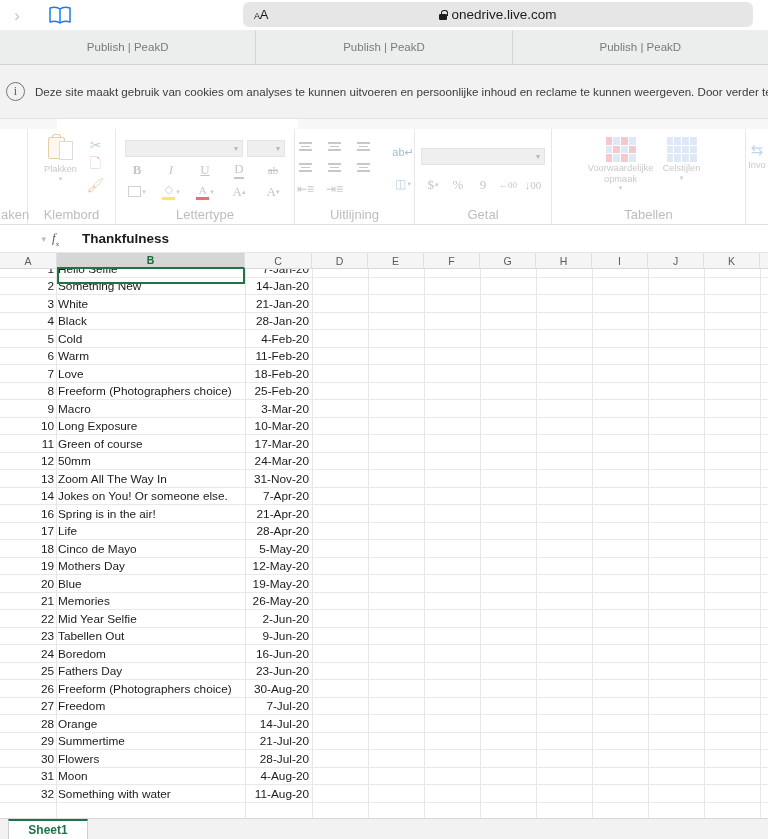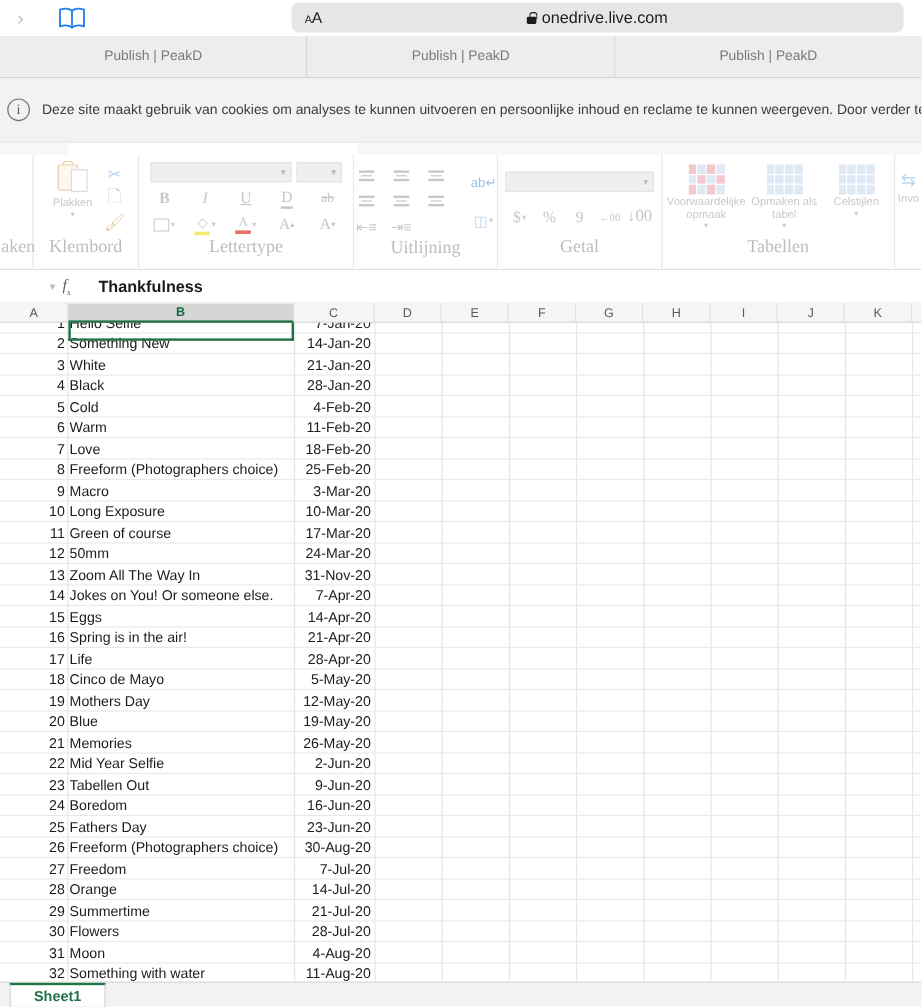--- a/index.html
+++ b/index.html
@@ -82,21 +82,21 @@
   .ribbon-tabhint {
     position: absolute; left: 57px; top: 0; width: 241px; height: 10px; background: #ffffff;
   }
   .rgroups { position: absolute; left: 0; top: 10px; height: 96px; width: 768px; display: flex; }
   .rgroup {
     position: relative; height: 96px; border-right: 1px solid #e8e8e8;
     display: flex; flex-direction: column; justify-content: space-between; padding: 4px 0 0 0;
   }
   .rgroup:last-child { border-right: none; }
   .rgroup-label {
-    text-align: center; font-size: 15px; color: #bdbdbd; padding-bottom: 10px; font-family: Liberation Serif, serif;
+    text-align: center; font-size: 13px; color: #bdbdbd; padding-bottom: 3px;
   }
   .rgroup-body { display: flex; align-items: flex-start; justify-content: center; flex: 1; }
 
   .big-btn { display: flex; flex-direction: column; align-items: center; width: 48px; }
   .big-btn .lbl { font-size: 9.3px; color: #c9c9c9; margin-top: 1px; text-align: center; line-height: 1.15; }
   .caret { font-size: 7px; color: #cdcdcd; }
 
   .clip-icon { width: 30px; height: 30px; position: relative; }
   .clip-icon .pad {
     position: absolute; left: 2px; top: 4px; width: 17px; height: 22px;
@@ -436,21 +436,21 @@
               </div>
             <div class="nbtn">
                 <span>%</span>
               </div>
             <div class="nbtn">
                 <span>9</span>
               </div>
             <div class="nbtn" style="font-size:9px">
                 <span>←00</span>
               </div>
-            <div class="nbtn" style="font-size:14px">
+            <div class="nbtn" style="font-size:11px">
                 <span>↓00</span>
               </div>
           </div>
         </div>
         <div class="rgroup-label">Getal</div>
       </div>
 
       <div class="rgroup" style="width:194px">
         <div class="rgroup-body" style="align-items:flex-start;padding-top:4px;gap:4px">
           <div class="big-btn" style="width:62px">
@@ -464,40 +464,20 @@
                   <span style="background:#f3c9cf"></span>
                   <span></span>
                   <span style="background:#f3c9cf"></span>
                 <span style="background:#f3c9cf"></span>
                   <span></span>
                   <span style="background:#f3c9cf"></span>
                   <span></span>
               </div>
             </div>
             <div class="lbl">Voorwaardelijke opmaak</div>
-            <div class="caret">▾</div>
-          </div>
-          <div class="big-btn" style="width:60px">
-            <div class="tbl-icon">
-              <div class="grid-tiles">
-                  <span></span>
-                  <span></span>
-                  <span></span>
-                  <span></span>
-                  <span></span>
-                  <span></span>
-                  <span></span>
-                  <span></span>
-                  <span></span>
-                  <span></span>
-                  <span></span>
-                  <span></span>
-                </div>
-            </div>
-            <div class="lbl">Opmaken als tabel</div>
             <div class="caret">▾</div>
           </div>
           <div class="big-btn" style="width:52px">
             <div class="tbl-icon">
               <div class="grid-tiles">
                   <span></span>
                   <span></span>
                   <span></span>
                   <span></span>
                   <span></span>
@@ -633,25 +613,20 @@
             <div class="rownum">13</div>
             <div class="cell-b">Zoom All The Way In</div>
             <div class="cell-c">31-Nov-20</div>
           </div>
           <div class="row">
             <div class="rownum">14</div>
             <div class="cell-b">Jokes on You! Or someone else.</div>
             <div class="cell-c">7-Apr-20</div>
           </div>
           <div class="row">
-            <div class="rownum">15</div>
-            <div class="cell-b">Eggs</div>
-            <div class="cell-c">14-Apr-20</div>
-          </div>
-          <div class="row">
             <div class="rownum">16</div>
             <div class="cell-b">Spring is in the air!</div>
             <div class="cell-c">21-Apr-20</div>
           </div>
           <div class="row">
             <div class="rownum">17</div>
             <div class="cell-b">Life</div>
             <div class="cell-c">28-Apr-20</div>
           </div>
           <div class="row">

